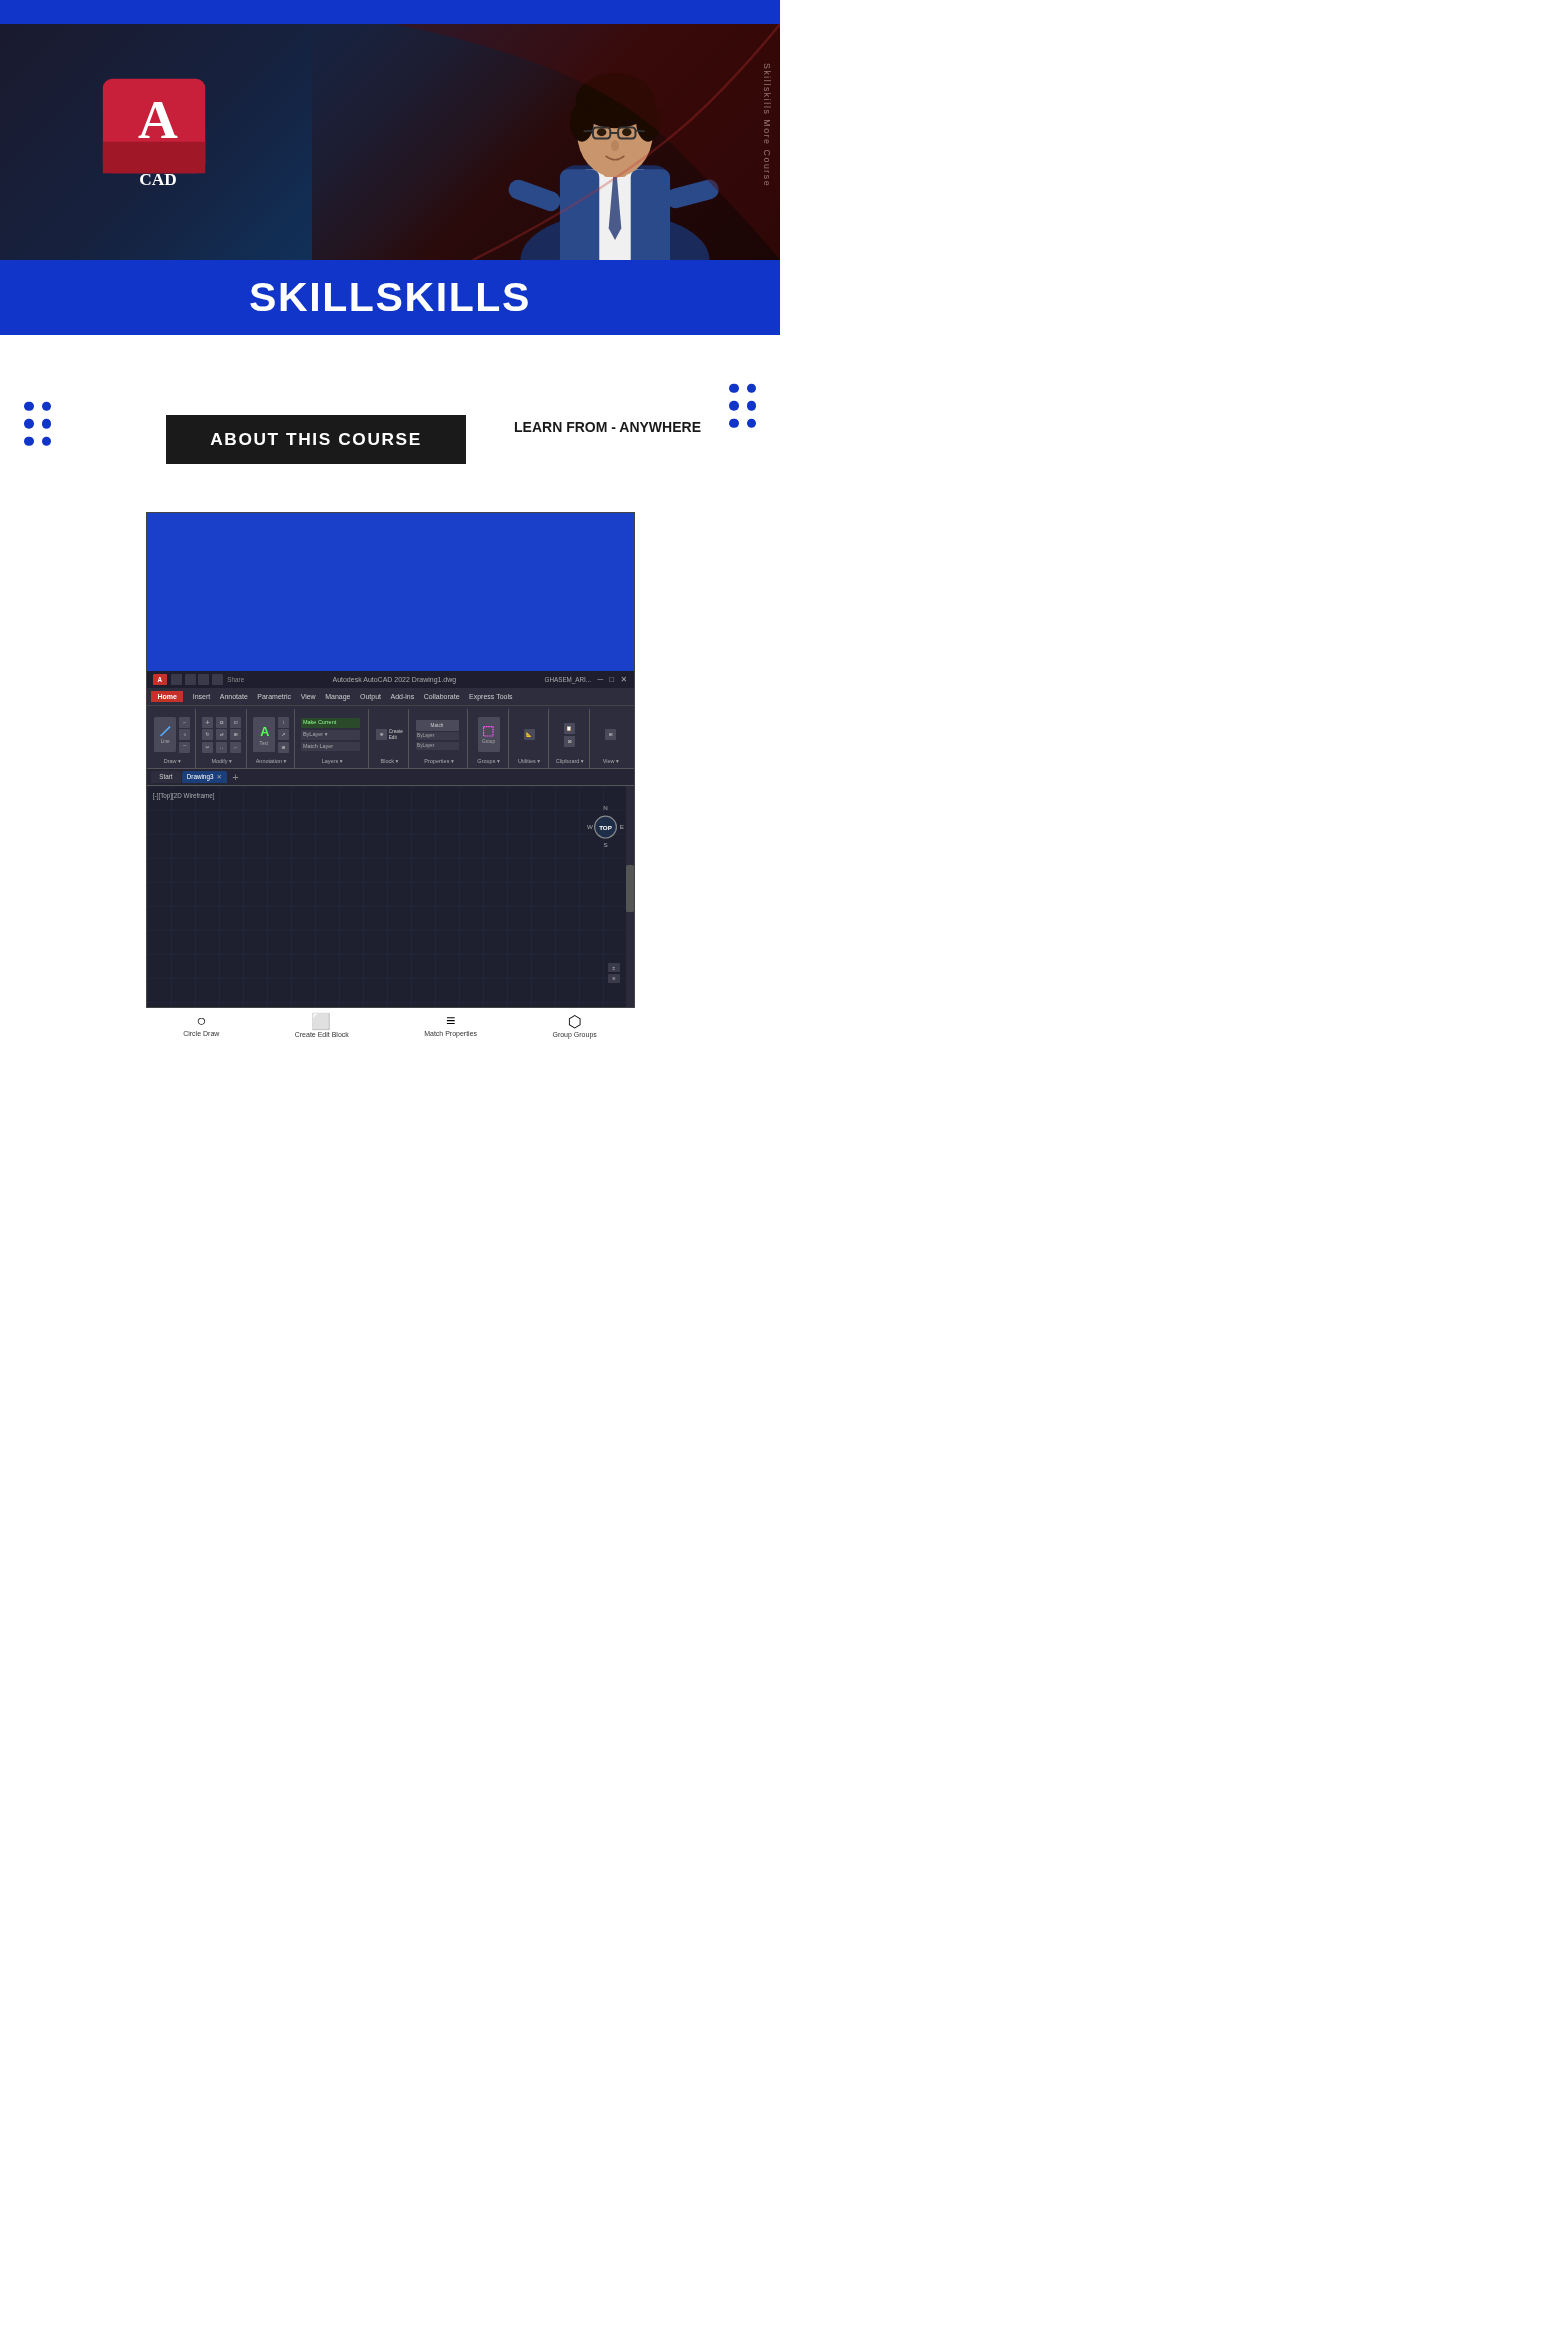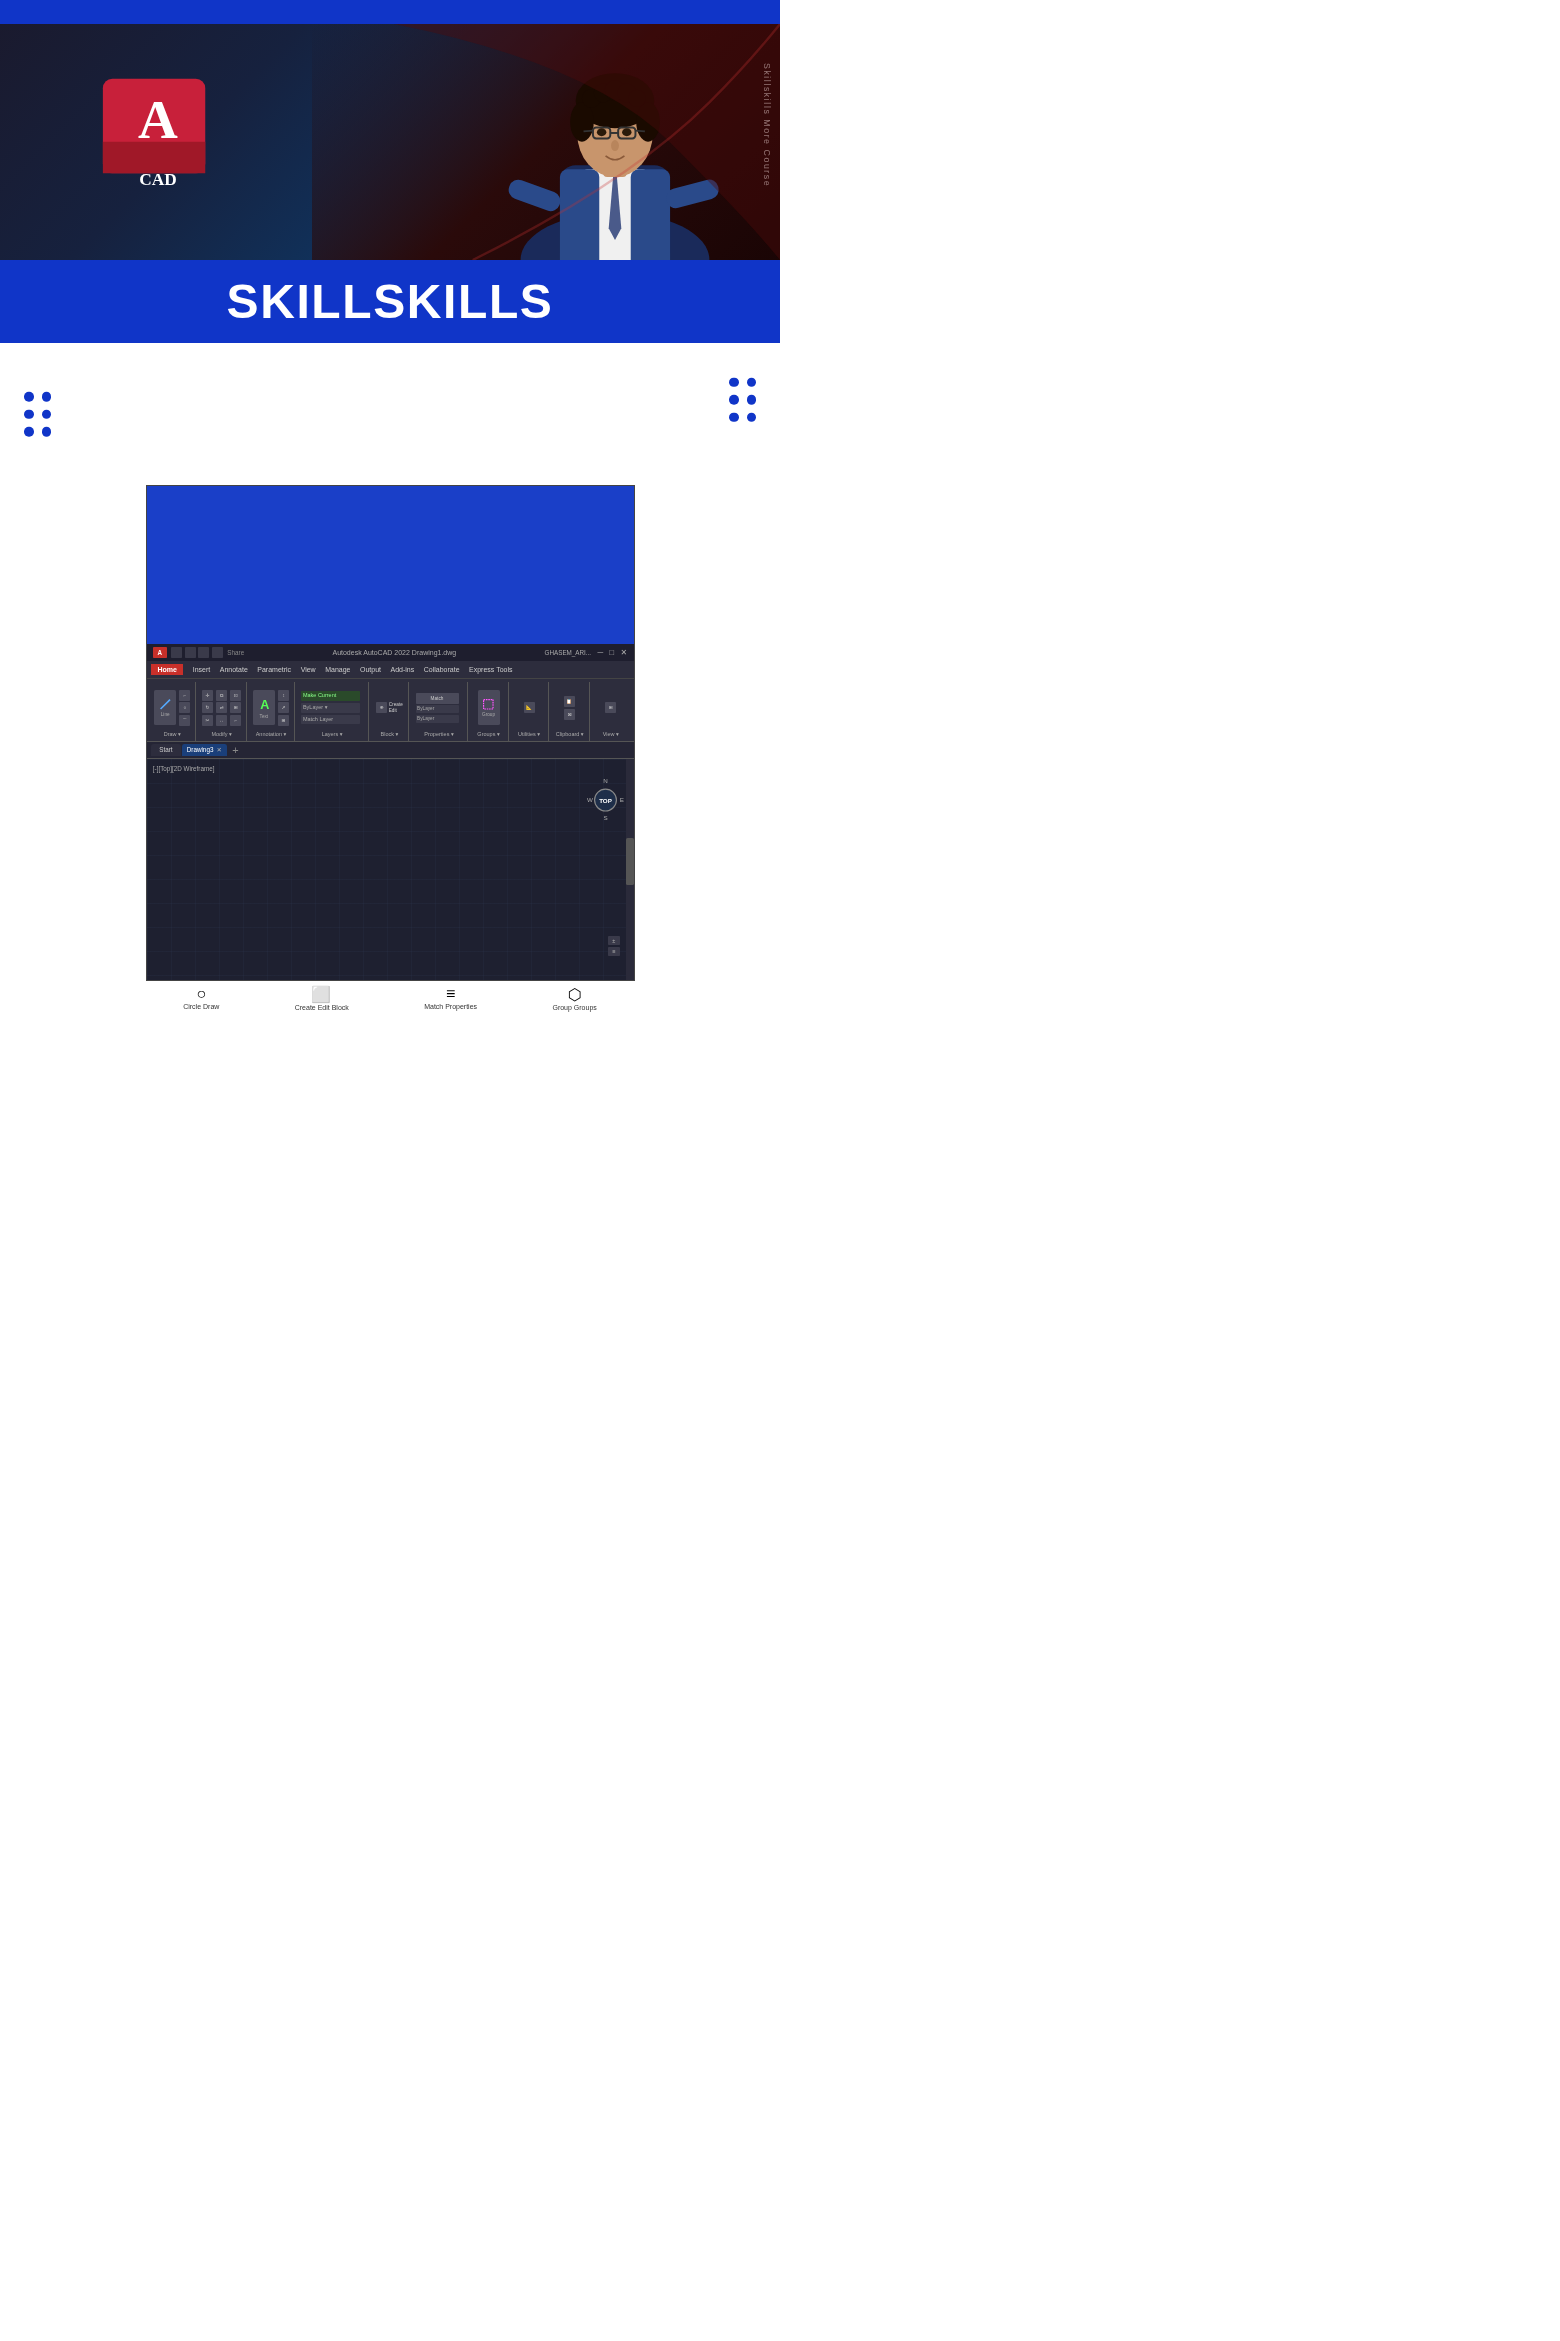--- a/index.html
+++ b/index.html
@@ -46,21 +46,21 @@
 
     .skillskills-banner {
       background: #1035c8;
       padding: 14px 0;
       text-align: center;
       width: 100%;
     }
 
     .skillskills-title {
       color: #ffffff;
-      font-size: 48px;
+      font-size: 41px;
       font-weight: 900;
       letter-spacing: 1.6px;
       font-family: Arial Black, sans-serif;
     }
 
     .side-text-right {
       position: absolute;
       right: 8px;
       top: 39px;
       writing-mode: vertical-rl;
@@ -440,20 +440,30 @@
 
     <div class="dots-right">
       <div class="dot"></div>
       <div class="dot"></div>
       <div class="dot"></div>
       <div class="dot"></div>
       <div class="dot"></div>
       <div class="dot"></div>
     </div>
 
+    <div style="display:flex; align-items:center; justify-content:center; padding: 24px 79px; gap: 47px;">
+      <div style="width:39px;"></div>
+      <div class="about-banner">
+        <span class="about-text">ABOUT THIS COURSE</span>
+      </div>
+      <div class="learn-from" style="position:static; transform:none;">
+        <span>LEARN FROM -
+ANYWHERE</span>
+      </div>
+    </div>
   </div>
 
   <div class="bottom-section">
     <div class="cad-screenshot">
 
       <div class="cad-blue-header"></div>
 
       <div class="cad-title-bar">
         <div style="display:flex; align-items:center; gap:4.7px;">
           <div style="width:14px;height:11px;background:#c8302a;border-radius:0.8px;display:flex;align-items:center;justify-content:center;font-size:6.3px;color:white;font-weight:bold;">A</div>

